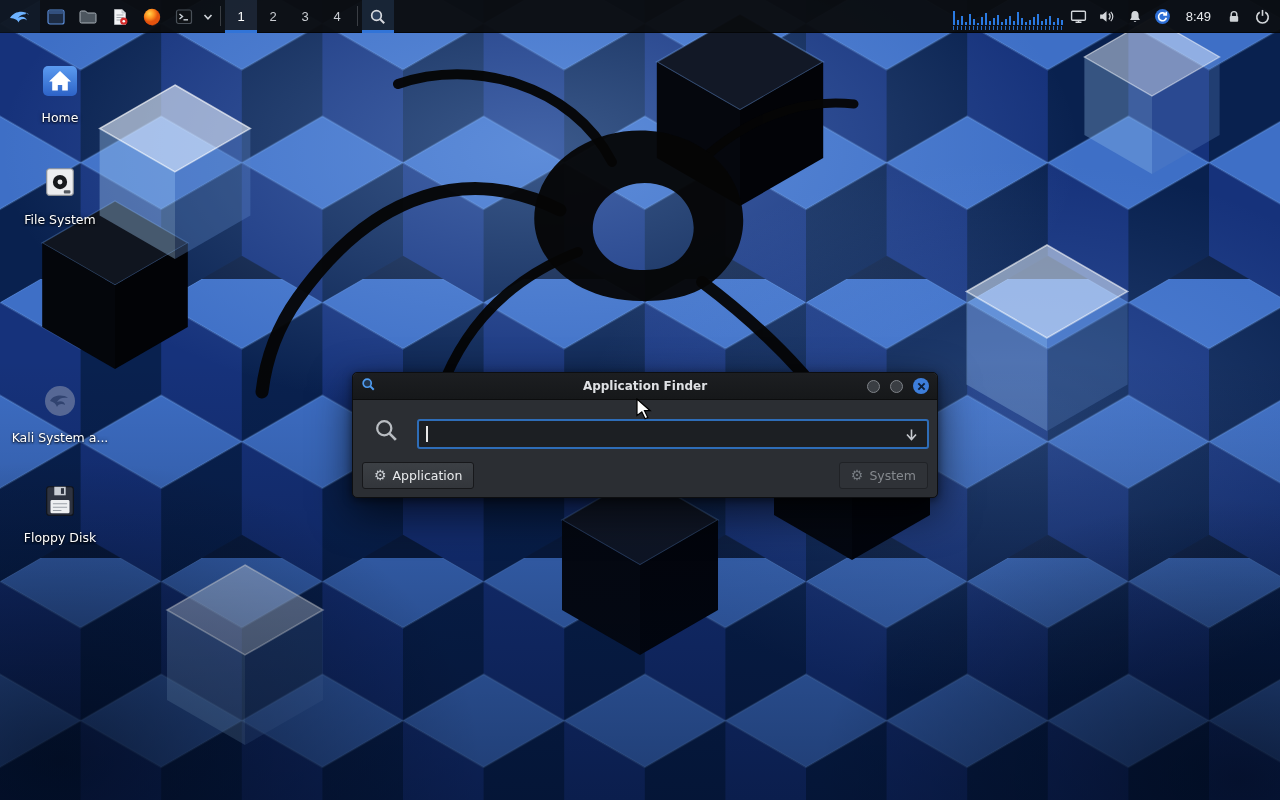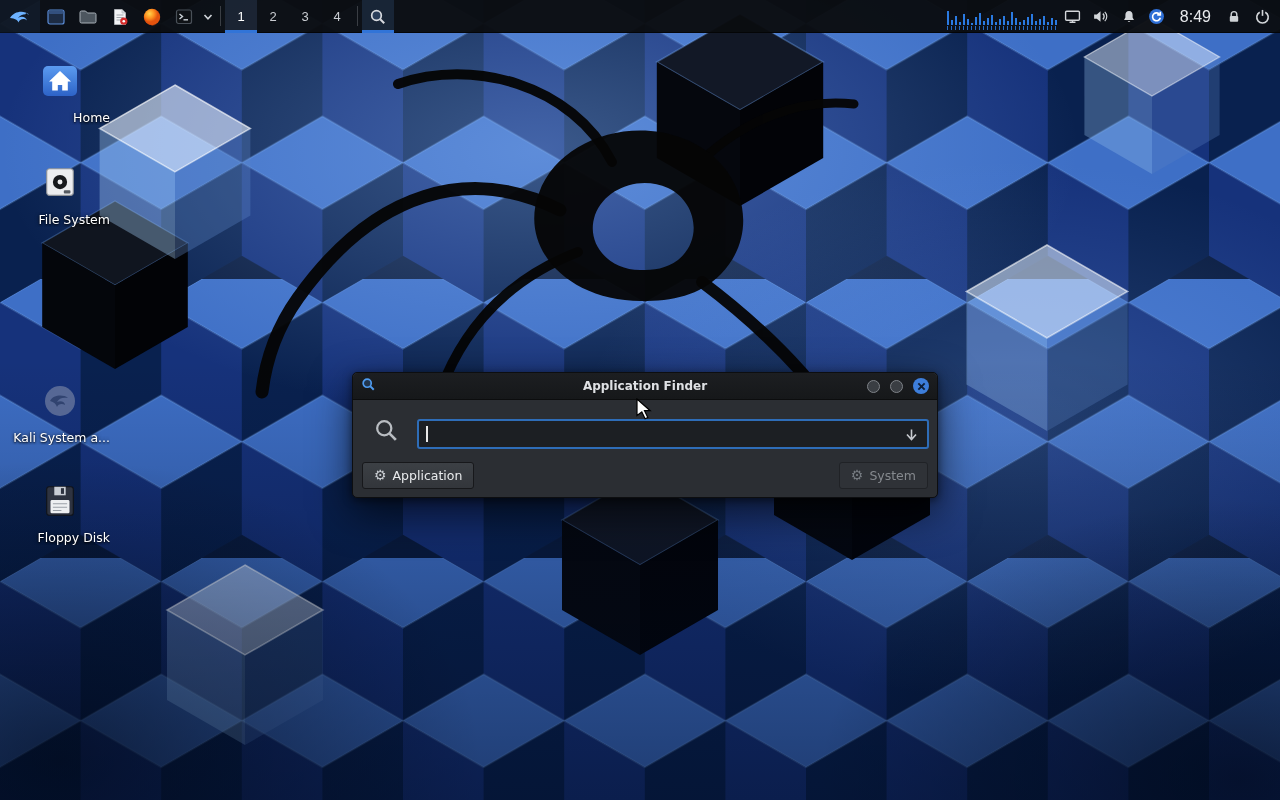--- a/index.html
+++ b/index.html
@@ -24,24 +24,24 @@
   .appfinder-btn { width:32px; border-bottom:3px solid #3174d8; padding-top:3px;
     background:rgba(90,140,220,.16); }
   .spacer { flex:1; }
   .viz { width:114px; height:33px; display:flex; flex-direction:column; justify-content:flex-end;
     padding:0 2px 3px 2px; }
   .viz-bars { display:flex; align-items:flex-end; gap:2px; height:21px; }
   .viz-bars i { display:inline-block; width:2px; background:#2a7ae2; }
   .viz-ticks { height:4px; margin-top:1px;
     background:repeating-linear-gradient(90deg,#2a7ae2 0 1px, transparent 1px 4px); opacity:.85; }
   .tray-btn { width:28px; }
-  .clock-btn { padding:0 9px; color:#e8eaed; font-size:16px; }
+  .clock-btn { padding:0 9px; color:#e8eaed; font-size:13px; }
 
   
-  .dicon { position:absolute; left:10px; width:100px; text-align:right; z-index:5; cursor:default; }
+  .dicon { position:absolute; left:10px; width:100px; text-align:center; z-index:5; cursor:default; }
   .dicon-img { height:46px; display:flex; align-items:center; justify-content:center; }
   .dicon-label { margin-top:6px; color:#fff; font-size:12.5px;
     text-shadow:0 1px 2px rgba(0,0,0,.9), 0 0 4px rgba(0,0,0,.7);
     white-space:nowrap; overflow:hidden; text-overflow:ellipsis; }
 
   
   .dialog { position:absolute; left:352px; top:372px; width:586px; height:126px;
     background:#2b2e33; border:1px solid #0d0e10; border-radius:5px;
     box-shadow:0 14px 40px rgba(0,0,0,.65), 0 2px 8px rgba(0,0,0,.5); z-index:20; }
   .titlebar { height:27px; background:linear-gradient(#1c1e21,#16181a);

